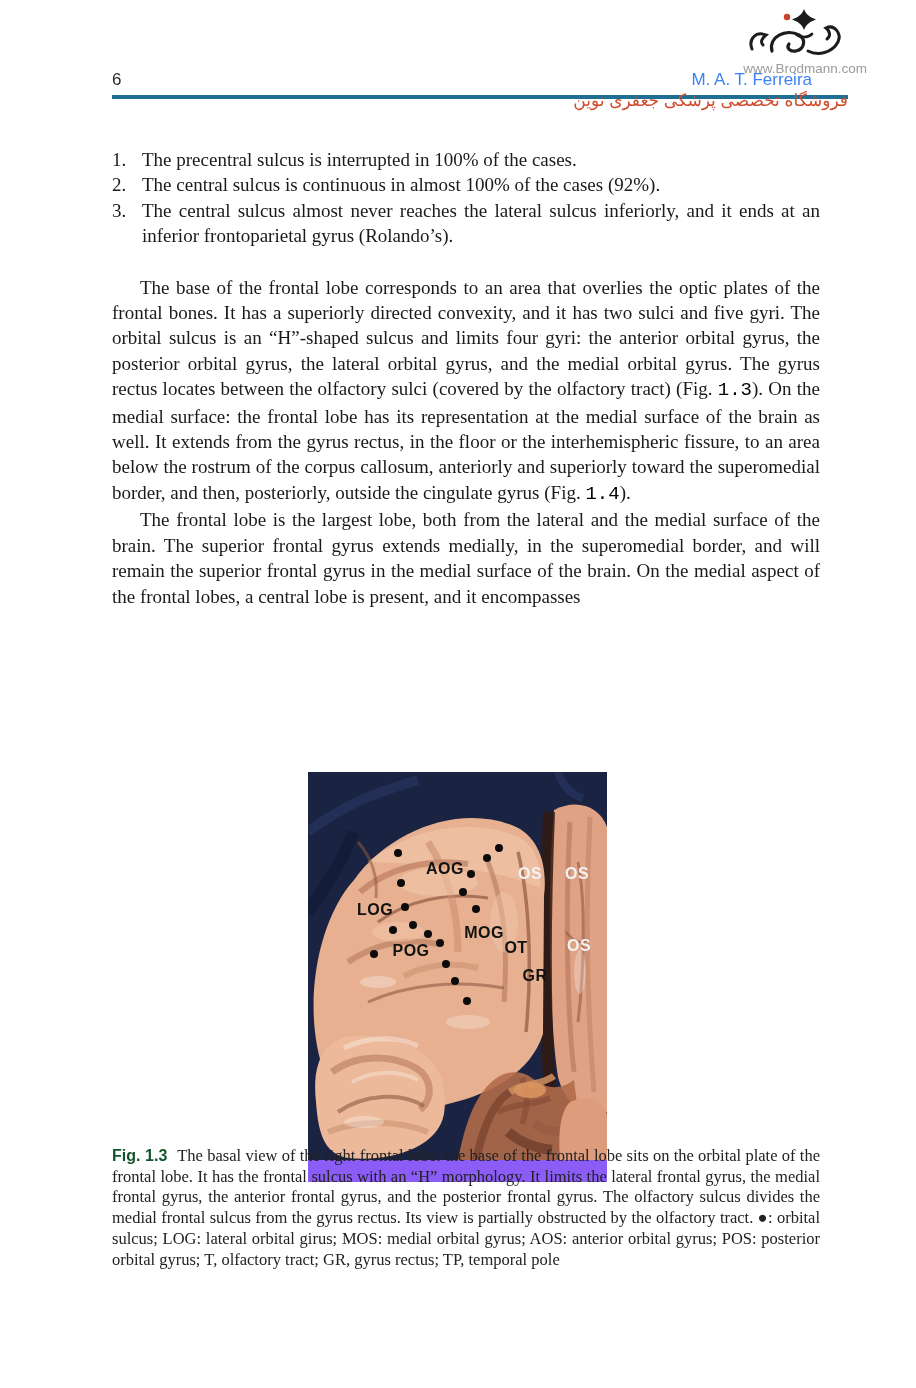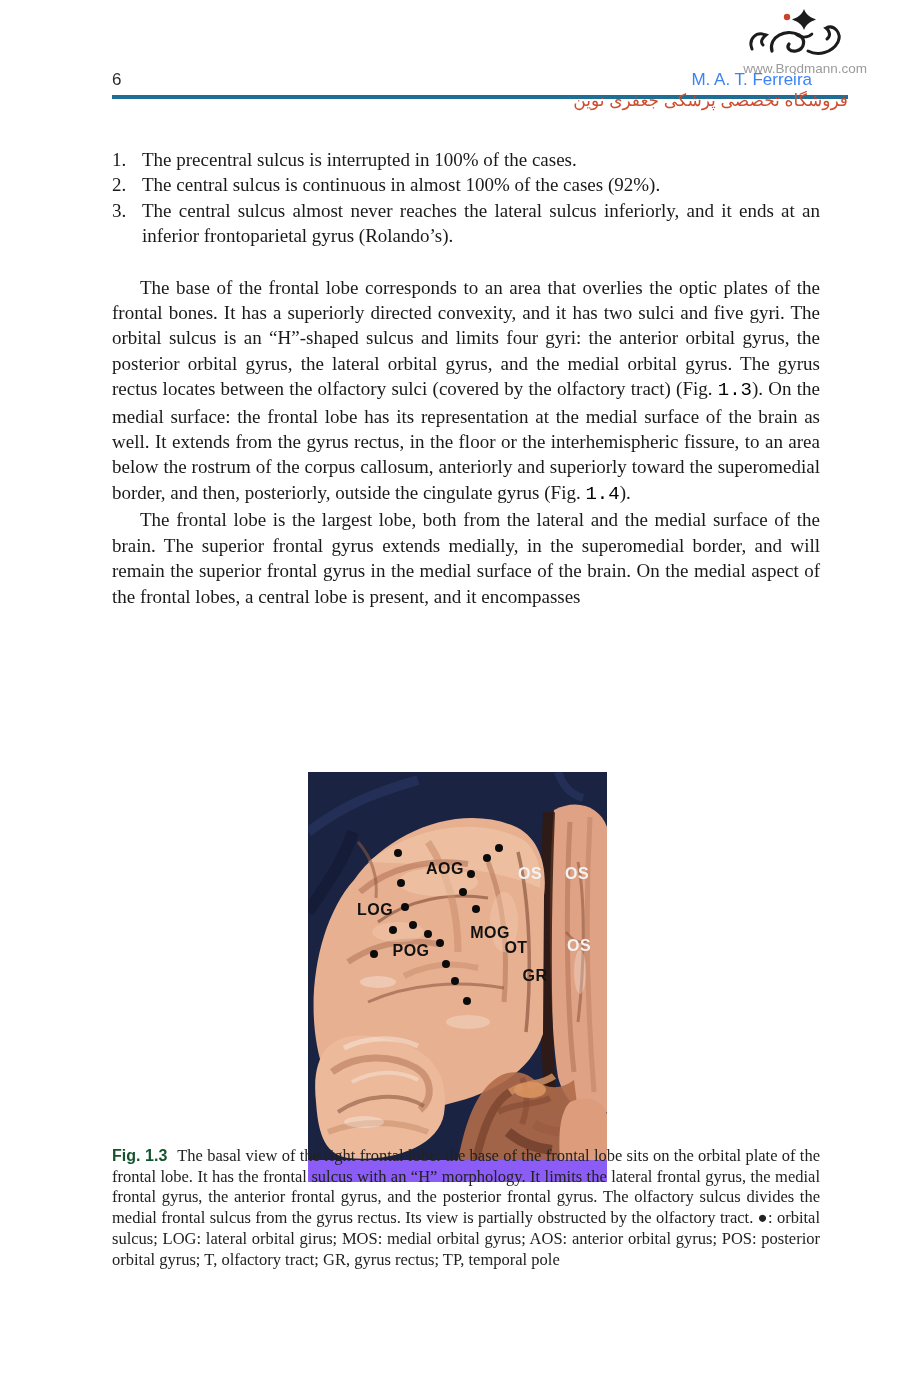--- a/index.html
+++ b/index.html
@@ -180,21 +180,21 @@
         <span class="fig-dot" style="left: 191px; top: 76px;"></span>
         <span class="fig-dot" style="left: 179px; top: 86px;"></span>
         <span class="fig-dot" style="left: 163px; top: 102px;"></span>
         <span class="fig-dot" style="left: 155px; top: 120px;"></span>
         <span class="fig-dot" style="left: 168px; top: 137px;"></span>
         <span class="fig-dot" style="left: 66px; top: 182px;"></span>
         <span class="fig-label" style="left: 137px; top: 97px; color: rgb(17, 17, 17);">AOG</span>
         <span class="fig-label" style="left: 222px; top: 102px; color: rgb(242, 242, 242);">OS</span>
         <span class="fig-label" style="left: 269px; top: 102px; color: rgb(242, 242, 242);">OS</span>
         <span class="fig-label" style="left: 67px; top: 138px; color: rgb(17, 17, 17);">LOG</span>
-        <span class="fig-label" style="left: 182px; top: 161px; color: rgb(17, 17, 17); text-align: center;">MOG</span>
+        <span class="fig-label" style="left: 176px; top: 161px; color: rgb(17, 17, 17); text-align: center;">MOG</span>
         <span class="fig-label" style="left: 103px; top: 179px; color: rgb(17, 17, 17);">POG</span>
         <span class="fig-label" style="left: 208px; top: 176px; color: rgb(17, 17, 17);">OT</span>
         <span class="fig-label" style="left: 271px; top: 174px; color: rgb(242, 242, 242);">OS</span>
         <span class="fig-label" style="left: 227px; top: 204px; color: rgb(17, 17, 17); text-align: center;">GR</span>
       </div>
   </div>
 
   <p class="caption"><span class="fig-num">Fig. 1.3</span><span>The basal view of the right frontal lobe: the base of the frontal lobe sits on the orbital plate of the frontal lobe. It has the frontal sulcus with an “H” morphology. It limits the lateral frontal gyrus, the medial frontal gyrus, the anterior frontal gyrus, and the posterior frontal gyrus. The olfactory sulcus divides the medial frontal sulcus from the gyrus rectus. Its view is partially obstructed by the olfactory tract. ●: orbital sulcus; LOG: lateral orbital girus; MOS: medial orbital gyrus; AOS: anterior orbital gyrus; POS: posterior orbital gyrus; T, olfactory tract; GR, gyrus rectus; TP, temporal pole</span></p>
 
 </div>

